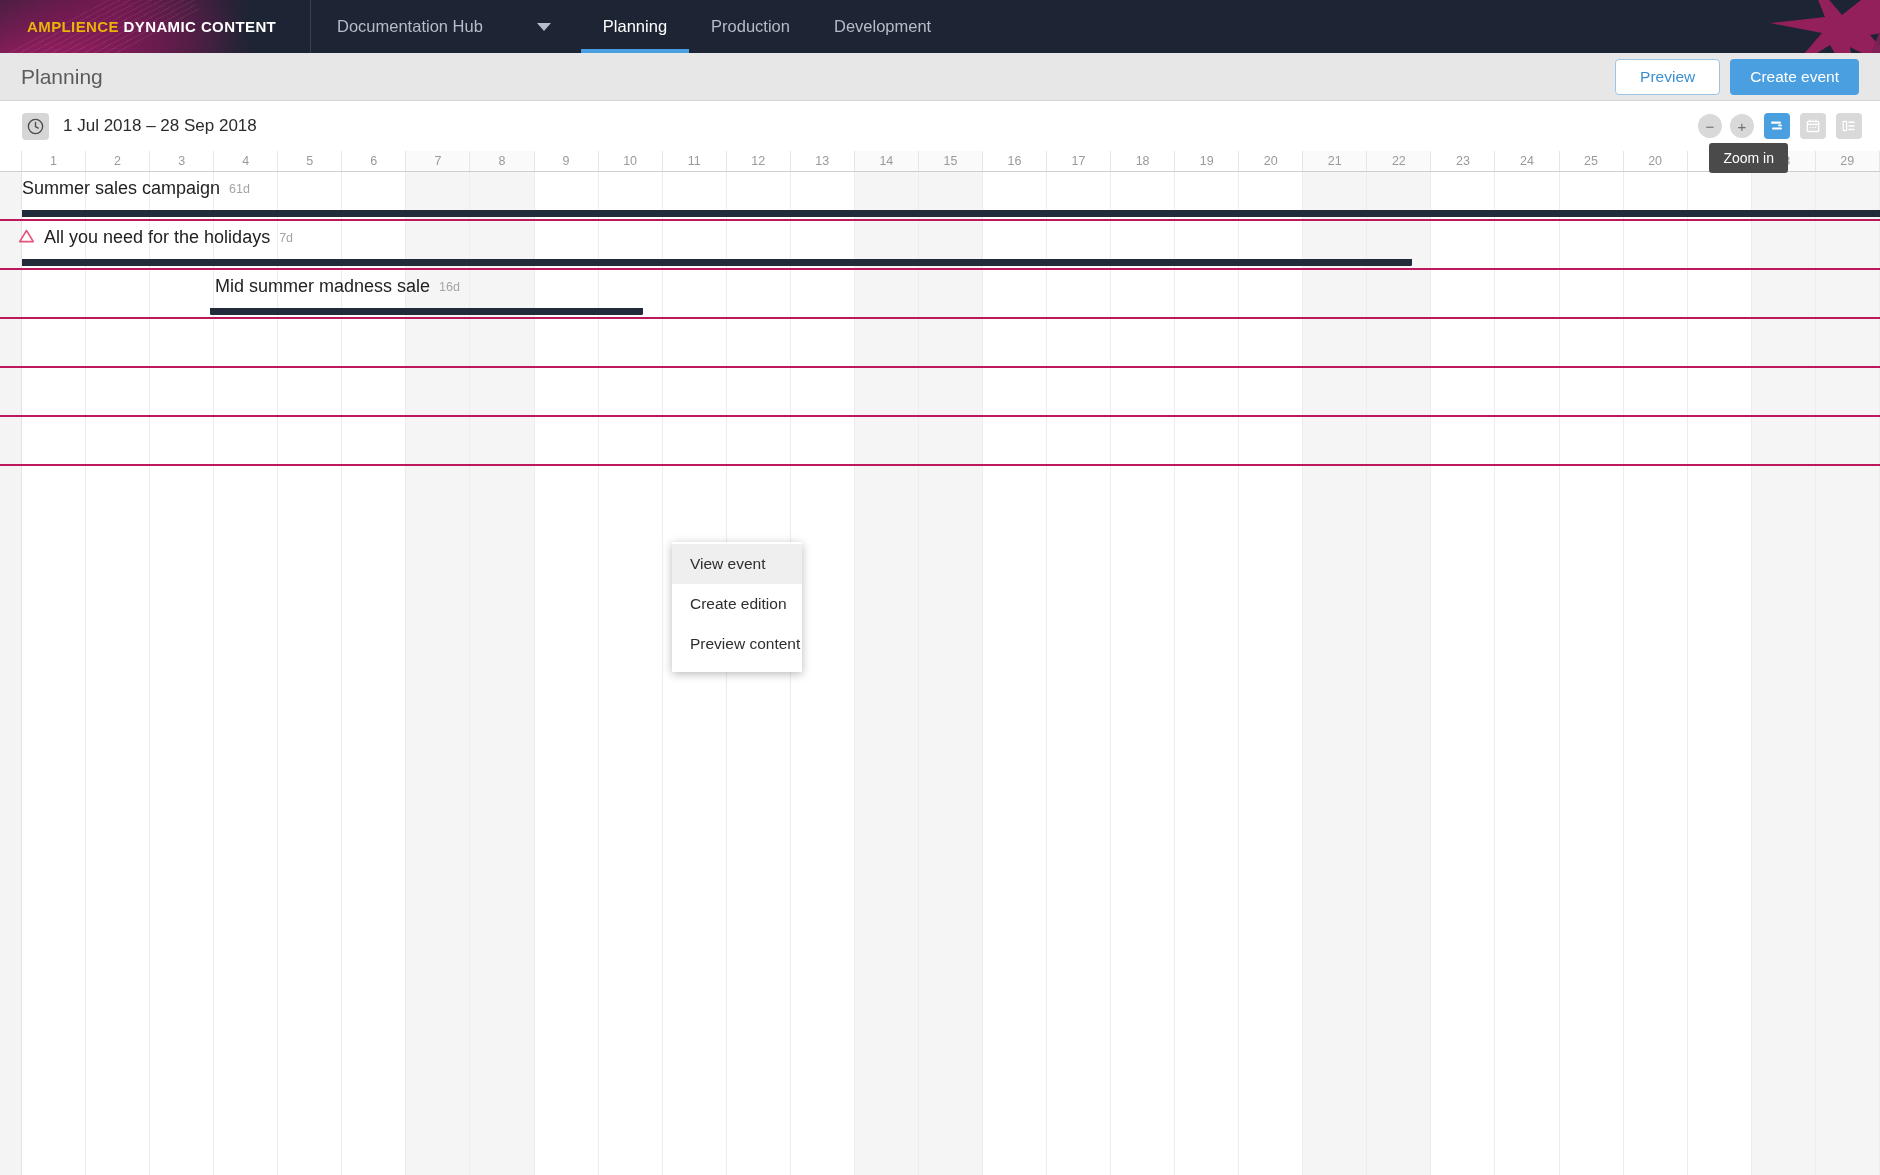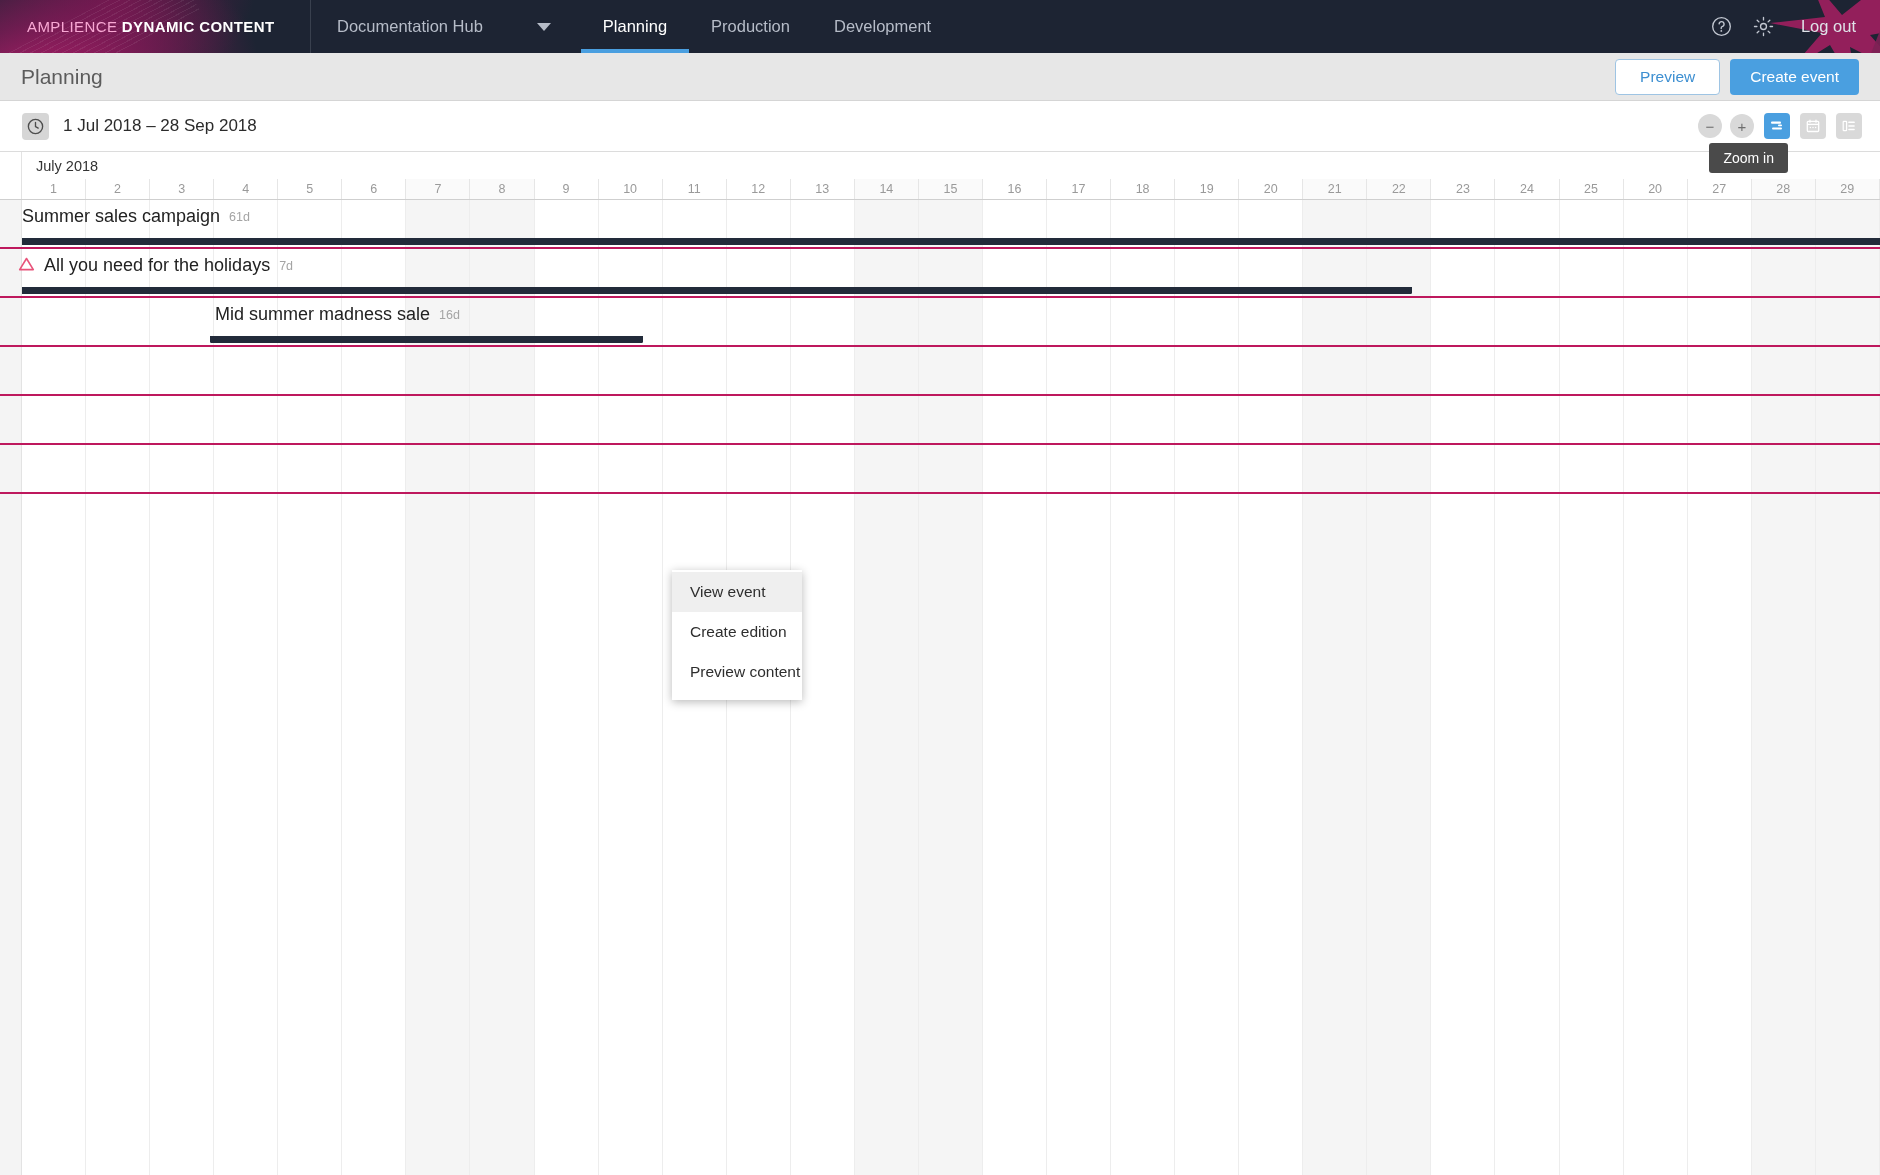--- a/index.html
+++ b/index.html
@@ -45,21 +45,21 @@
     transform: rotate(-16deg);
   }
   .brand-text {
     position: relative;
     color: #ffffff;
     font-size: 15px;
     letter-spacing: .4px;
     padding-left: 27px;
     white-space: nowrap;
   }
-  .brand-text .light { font-weight: 400; color:#f9a8d4; }
+  .brand-text .light { font-weight: 700; color:#eab308; }
   .brand-text .bold  { font-weight: 700; }
 
   .hub {
     display:flex; align-items:center; gap:16px;
     height:53px;
     padding-left: 26px;
     color:#b6bcc8;
     font-size: 16.5px;
   }
   .hub .caret {
@@ -246,38 +246,20 @@
       <span>Planning</span>
     </div>
     <div class="navtab">
       <span>Production</span>
     </div>
     <div class="navtab">
       <span>Development</span>
     </div>
   </div>
 
-  <div class="nav-right">
-    <div class="icon-btn">
-      <svg width="23" height="23" viewBox="0 0 24 24" fill="none" stroke="#c3c8d2" stroke-width="1.4">
-        <circle cx="12" cy="12" r="9.2"></circle>
-        <path d="M9.5 9.2a2.6 2.6 0 1 1 3.1 2.9c-.6.2-.9.7-.9 1.4v.6" stroke-linecap="round"></path>
-        <circle cx="11.8" cy="16.6" r=".95" fill="#c3c8d2" stroke="none"></circle>
-      </svg>
-    </div>
-    <div class="icon-btn">
-      <svg width="23" height="23" viewBox="0 0 24 24" fill="none" stroke="#c3c8d2" stroke-width="1.4">
-        <circle cx="12" cy="12" r="3.1"></circle>
-        <path d="M12 2.6v2.5M12 18.9v2.5M2.6 12h2.5M18.9 12h2.5M5.4 5.4l1.8 1.8M16.8 16.8l1.8 1.8M18.6 5.4l-1.8 1.8M7.2 16.8l-1.8 1.8" stroke-linecap="round"></path>
-      </svg>
-    </div>
-    <div class="logout">
-      <span>Log out</span>
-    </div>
-  </div>
 
   <svg class="nav-deco" viewBox="0 0 180 120">
     <polygon points="150,10 185,52 140,60 175,100 120,72 128,118 100,70 60,95 92,58 40,48 95,42 78,0 112,40" fill="#a81f63" opacity="0.85"></polygon>
     <polygon points="160,30 190,70 150,78 182,108 138,86" fill="#7d2154" opacity="0.9"></polygon>
   </svg>
 </div>
 
 <div class="subheader">
   <div class="page-title">Planning</div>
   <div class="sub-actions">
@@ -324,24 +306,20 @@
         <rect x="7.2" y="10.8" width="6.6" height="1.5" rx=".7" fill="#ffffff"></rect>
       </svg>
     </div>
   </div>
 
   <div class="tooltip">Zoom in</div>
 </div>
 
 <div class="timeline">
 
-  <div class="month-row">
-    <div class="month-gutter"></div>
-    <div class="month-label">July 2018</div>
-  </div>
 
   <div class="daysrow" id="days-row">
     <div class="day-gutter"></div>
   <div class="day-cell" style="width: 64.069px;">1</div>
       <div class="day-cell" style="width: 64.069px;">2</div>
       <div class="day-cell" style="width: 64.069px;">3</div>
       <div class="day-cell" style="width: 64.069px;">4</div>
       <div class="day-cell" style="width: 64.069px;">5</div>
       <div class="day-cell" style="width: 64.069px;">6</div>
       <div class="day-cell weekend" style="width: 64.069px;">7</div>

